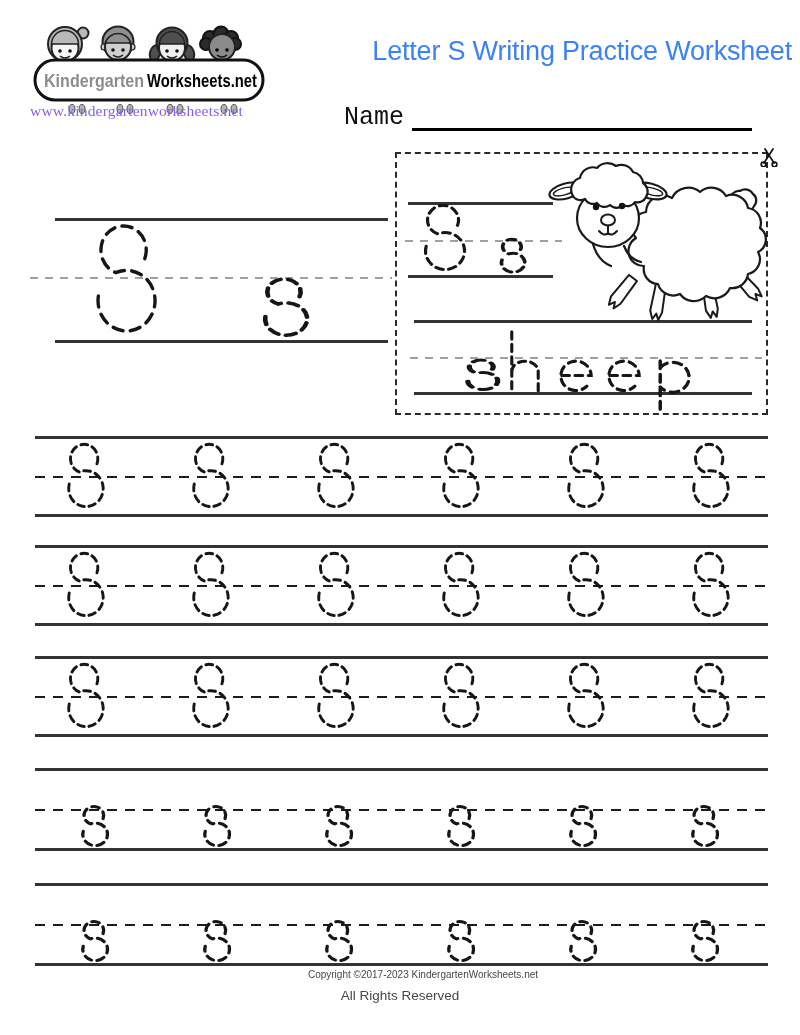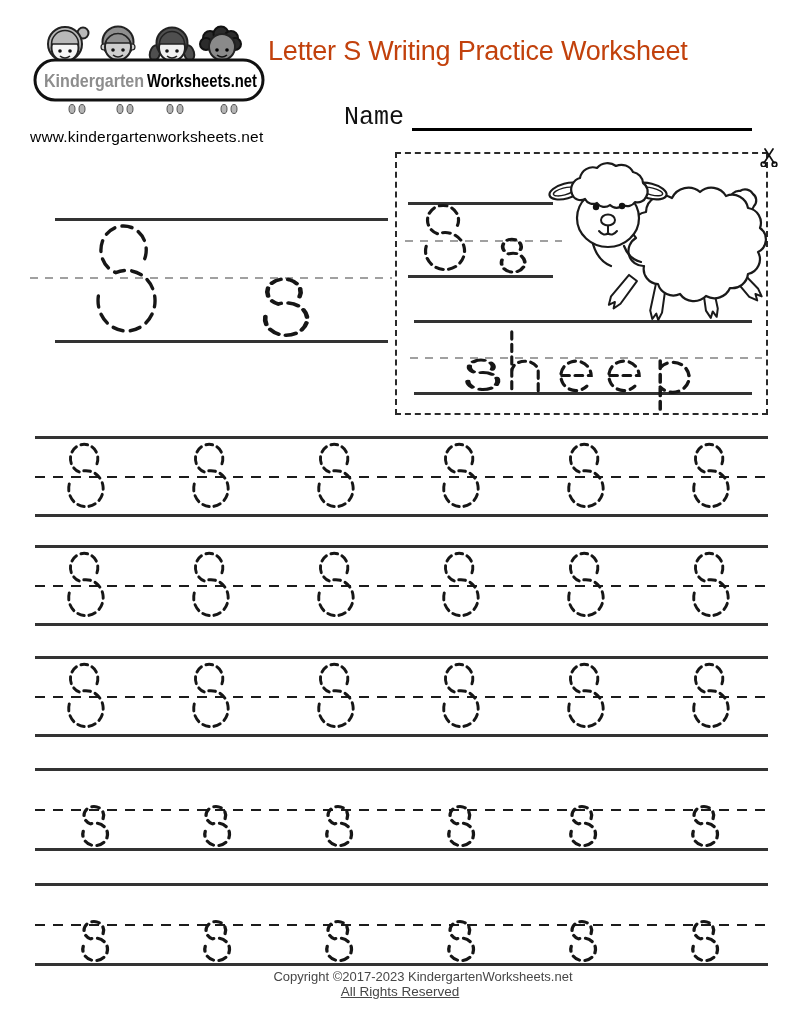--- a/index.html
+++ b/index.html
@@ -2,29 +2,29 @@
 <html><head>
 <meta charset="utf-8">
 <style>
   html,body{margin:0;padding:0;background:#fff;}
   #page{position:relative;width:800px;height:1035px;background:#fff;overflow:hidden;
         font-family:"Liberation Sans",sans-serif;color:#161616;}
   .abs{position:absolute;}
   .wline{position:absolute;height:3px;background:#333;}
   .kdash{position:absolute;height:2.4px;background:repeating-linear-gradient(90deg,#1c1c1c 0 10px,transparent 10px 18px);}
   .gdash{position:absolute;height:2px;background:repeating-linear-gradient(90deg,#a0a0a0 0 8px,transparent 8px 15px);}
-  #title{position:absolute;left:268px;top:36px;width:524px;text-align:left;
-         font-size:27px;letter-spacing:-0.2px;color:#c2410c;white-space:nowrap;}
+  #title{position:absolute;left:268px;top:36px;width:524px;text-align:right;
+         font-size:27px;letter-spacing:-0.2px;color:#3b82f6;white-space:nowrap;}
   #name-label{position:absolute;left:344px;top:103px;font-size:25px;color:#111;font-family:Liberation Mono, monospace;}
   #name-line{position:absolute;left:412px;top:128px;width:340px;height:3px;background:#000;}
-  #url{position:absolute;left:30px;top:128px;font-size:15.5px;color:#000000;letter-spacing:0.2px;}
+  #url{position:absolute;left:30px;top:102px;font-size:15.5px;color:#8b5cf6;letter-spacing:0.2px;font-family:Liberation Serif, serif;}
   #card{position:absolute;left:395px;top:152px;width:369px;height:259px;border:2px dashed #2a2a2a;background:#fff;}
   #footer{position:absolute;left:0;top:969px;width:800px;text-align:center;color:#474747;}
-  #footer .l1{font-size:13px;margin-left:46px;}
-  #footer .l2{font-size:13.5px;margin-top:0;text-decoration:underline;}
+  #footer .l1{font-size:10px;margin-left:46px;}
+  #footer .l2{font-size:13.5px;margin-top:8px;}
   svg text{font-family:"Liberation Sans",sans-serif;}
 </style>
 </head>
 <body>
 
 <div id="page">
 
   <svg class="abs" style="left:28px;top:16px" width="250" height="104" viewBox="0 0 250 104">
 
     <g stroke="#222" stroke-width="2">

